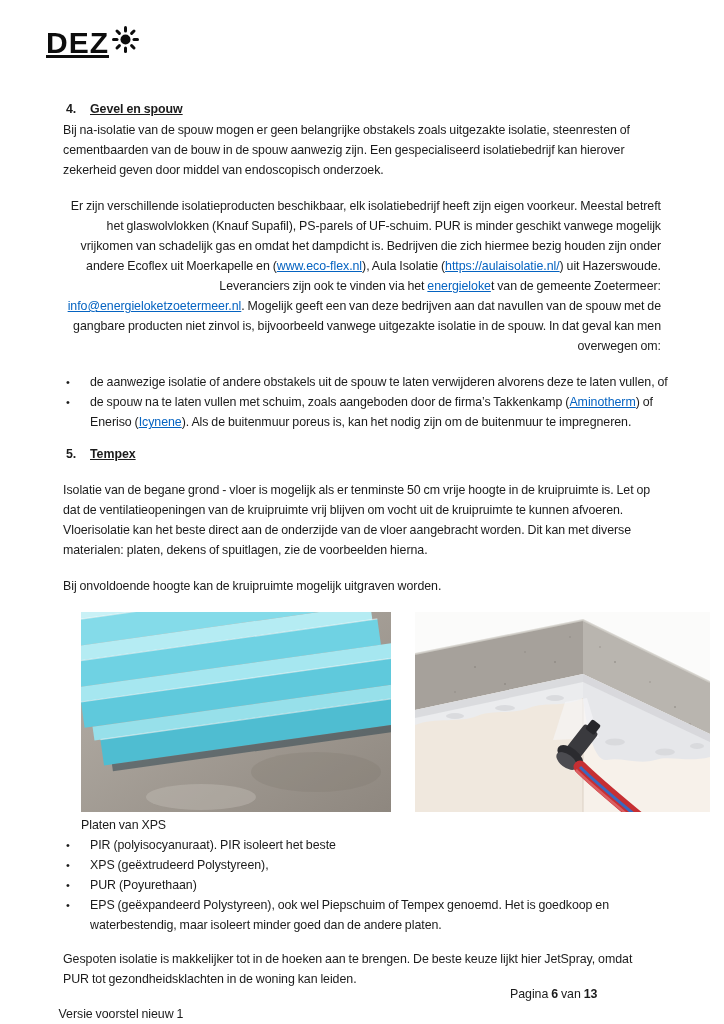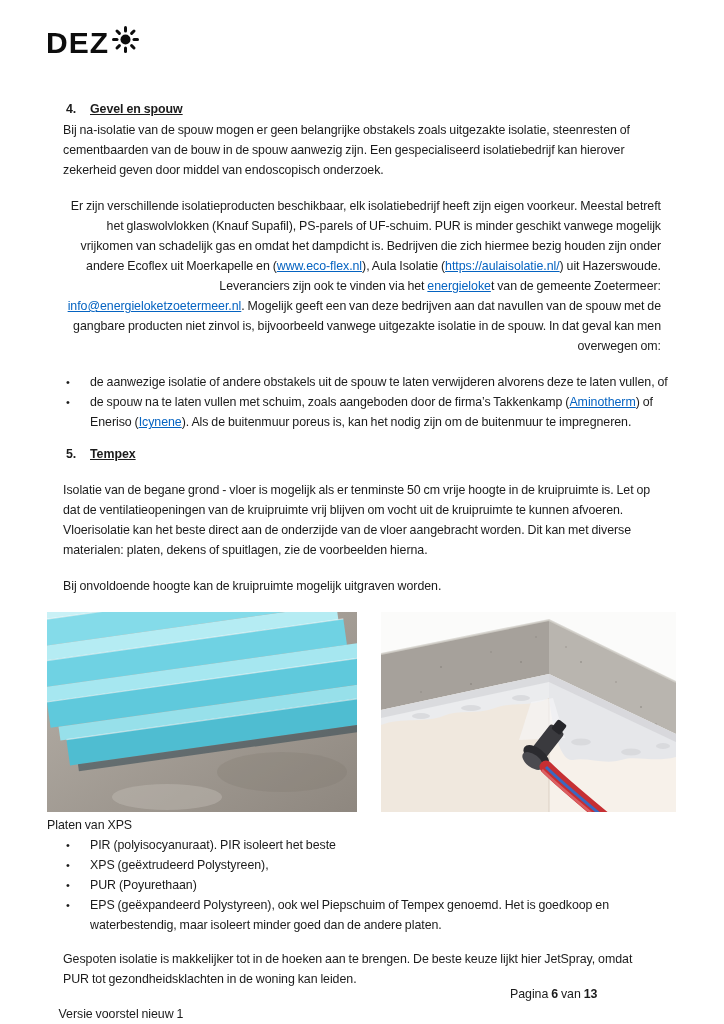--- a/index.html
+++ b/index.html
@@ -2,38 +2,38 @@
 <html><head>
 <meta charset="utf-8">
 <style>
   html,body{margin:0;padding:0;background:#e8e8e8;}
   .page{
     position:relative;width:724px;height:1024px;margin:0 auto;background:#ffffff;
     font-family:"Liberation Sans",sans-serif;font-size:12.4px;line-height:20px;
     color:#1b1b1b;overflow:hidden;letter-spacing:-0.05px;word-spacing:-0.5px;
   }
   .logo{position:absolute;left:46px;top:26px;display:flex;align-items:center;gap:3px;}
-  .logo-text{font-size:30px;font-weight:800;letter-spacing:1px;line-height:1;color:#0d0d0d;}
+  .logo-text{font-size:30px;font-weight:800;letter-spacing:1px;line-height:1;color:#0d0d0d;text-decoration:underline;}
   .content{position:absolute;left:47px;top:99px;width:630px;}
   p{margin:16px;}
   .h{display:flex;font-weight:bold;}
   .h .num{margin-left:19px;width:24px;flex:none;}
   .h .title{text-decoration:underline;}
   .sp16{margin-top:16px;text-align:right;}
   .sp14{margin-top:14px;}
   .sp12{margin-top:12px;}
   .sp10{margin-top:10px;}
   .sp4{margin-top:4px;}
   .sp1{margin-top:1px;}
   .link{color:#0563c1;text-decoration:underline;cursor:pointer;}
   .em{font-style:italic;}
   .bullet-row{display:flex;}
   .bullet-row .marker{margin-left:19px;width:24px;flex:none;font-size:11px;}
   .bullet-row .btext{flex:1;}
-  .figures{display:flex;gap:24px;}
+  .figures{display:flex;gap:24px;margin-left:34px;}
   figure{margin:0;}
   .fig svg{display:block;}
   .caption{margin-top:3px;}
   .footer{position:absolute;left:47px;right:47px;top:984px;white-space:pre-wrap;}
   .footer-right{position:absolute;left:463px;top:0;}
   .b{font-weight:bold;}
 </style>
 </head>
 <body>
 

